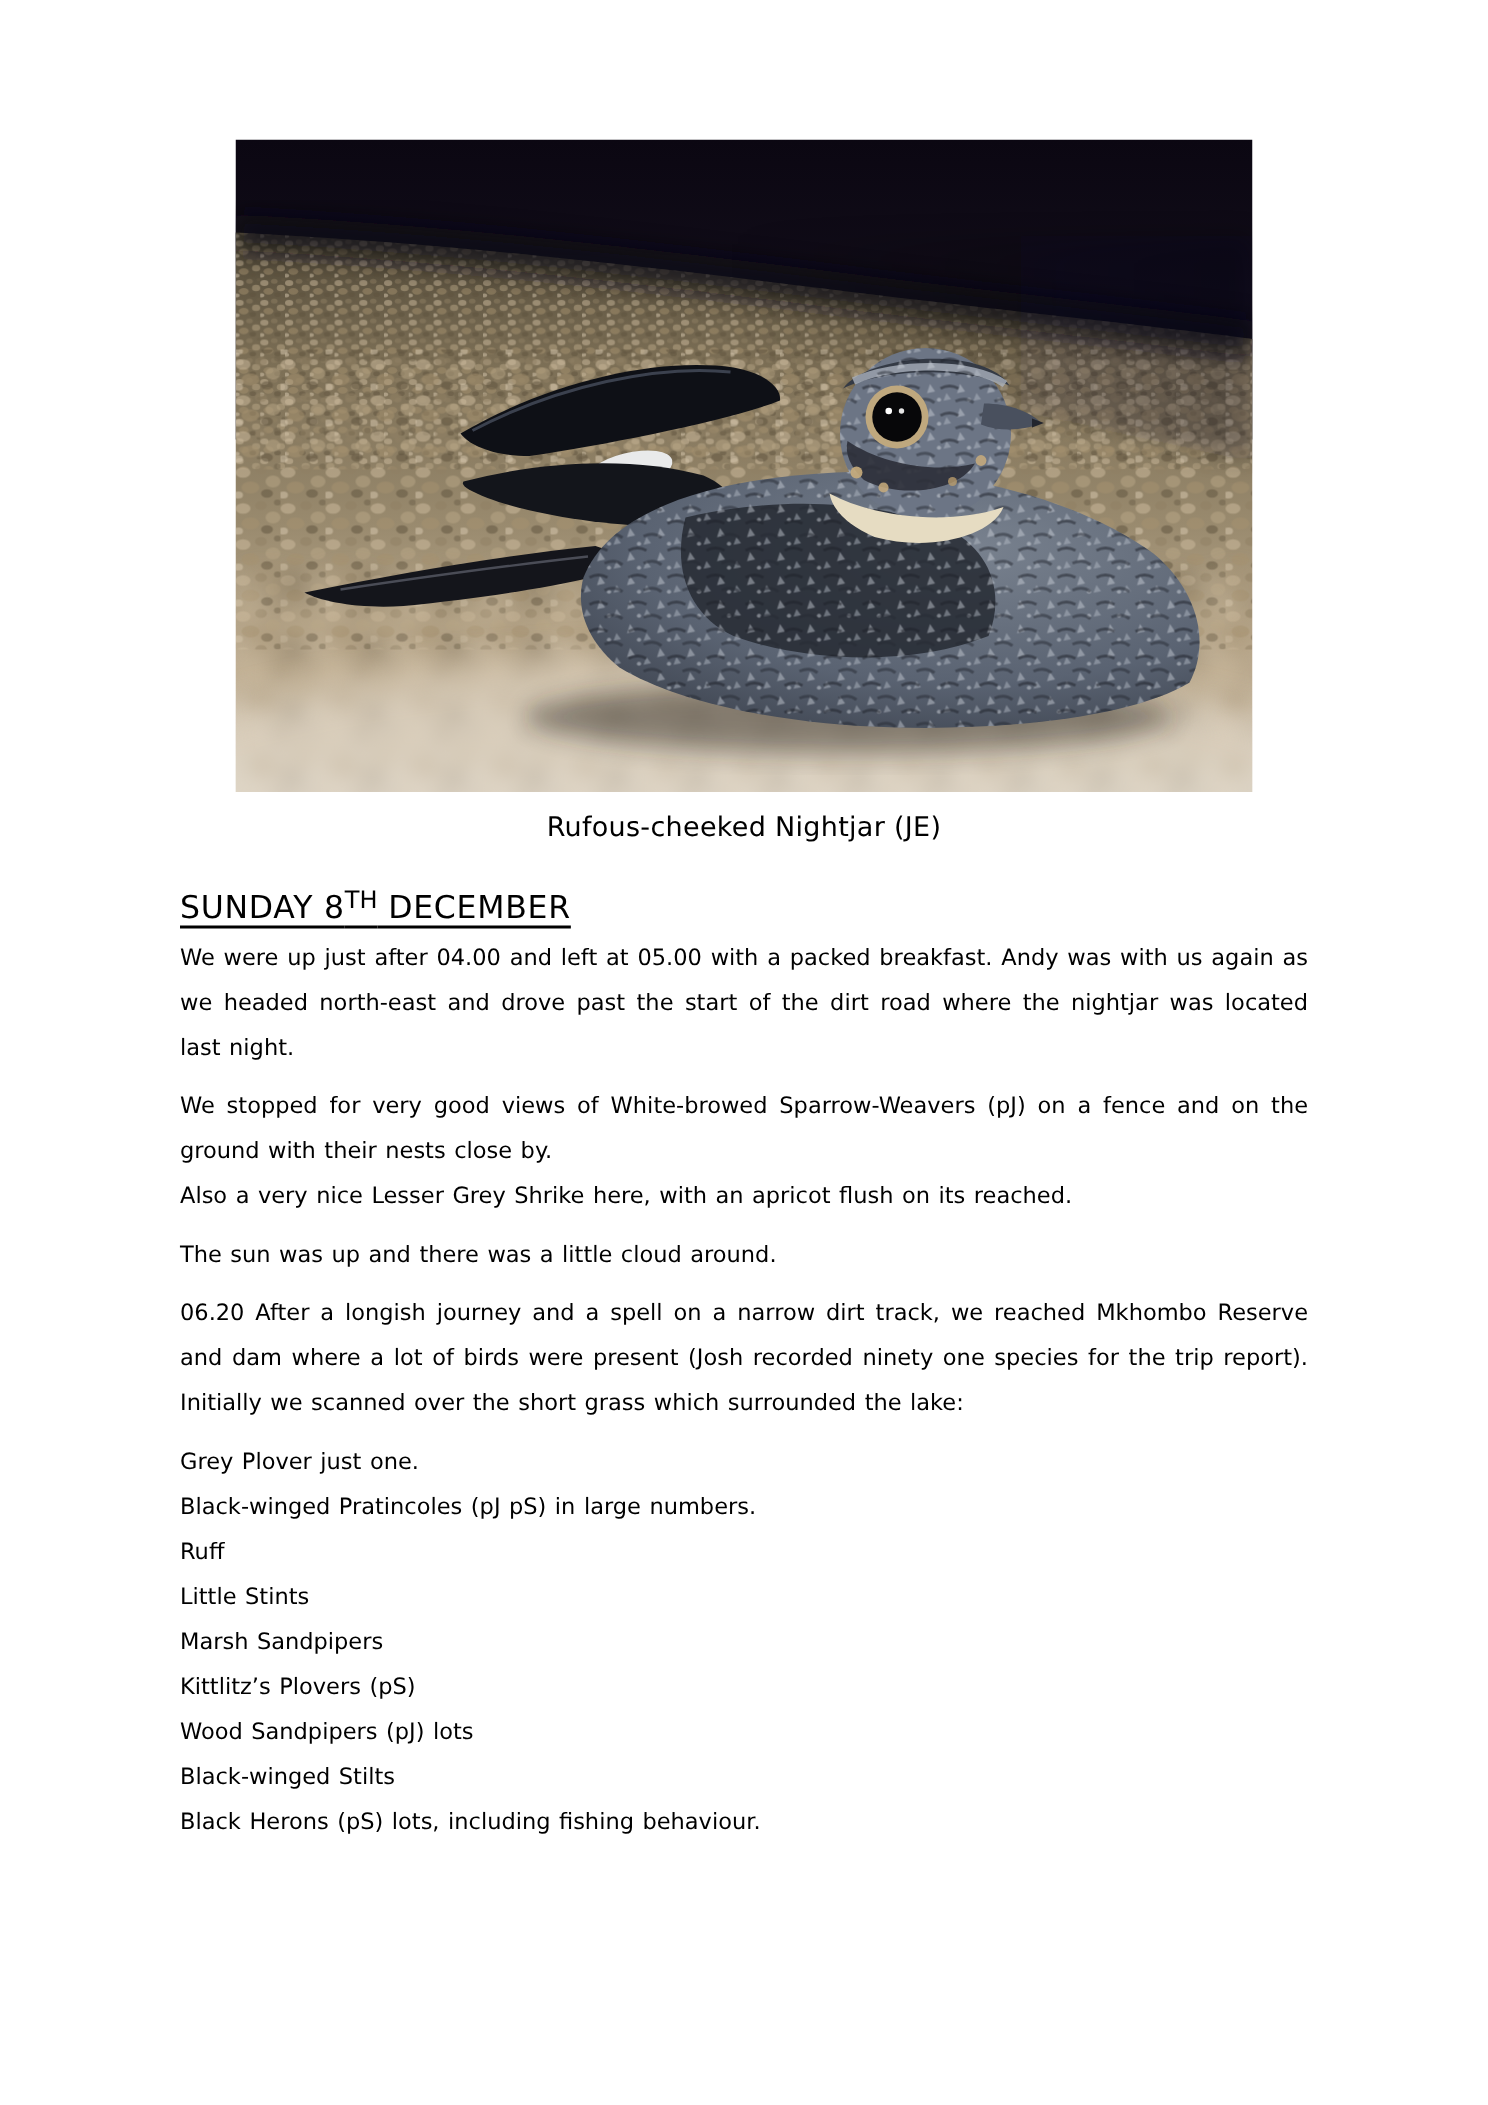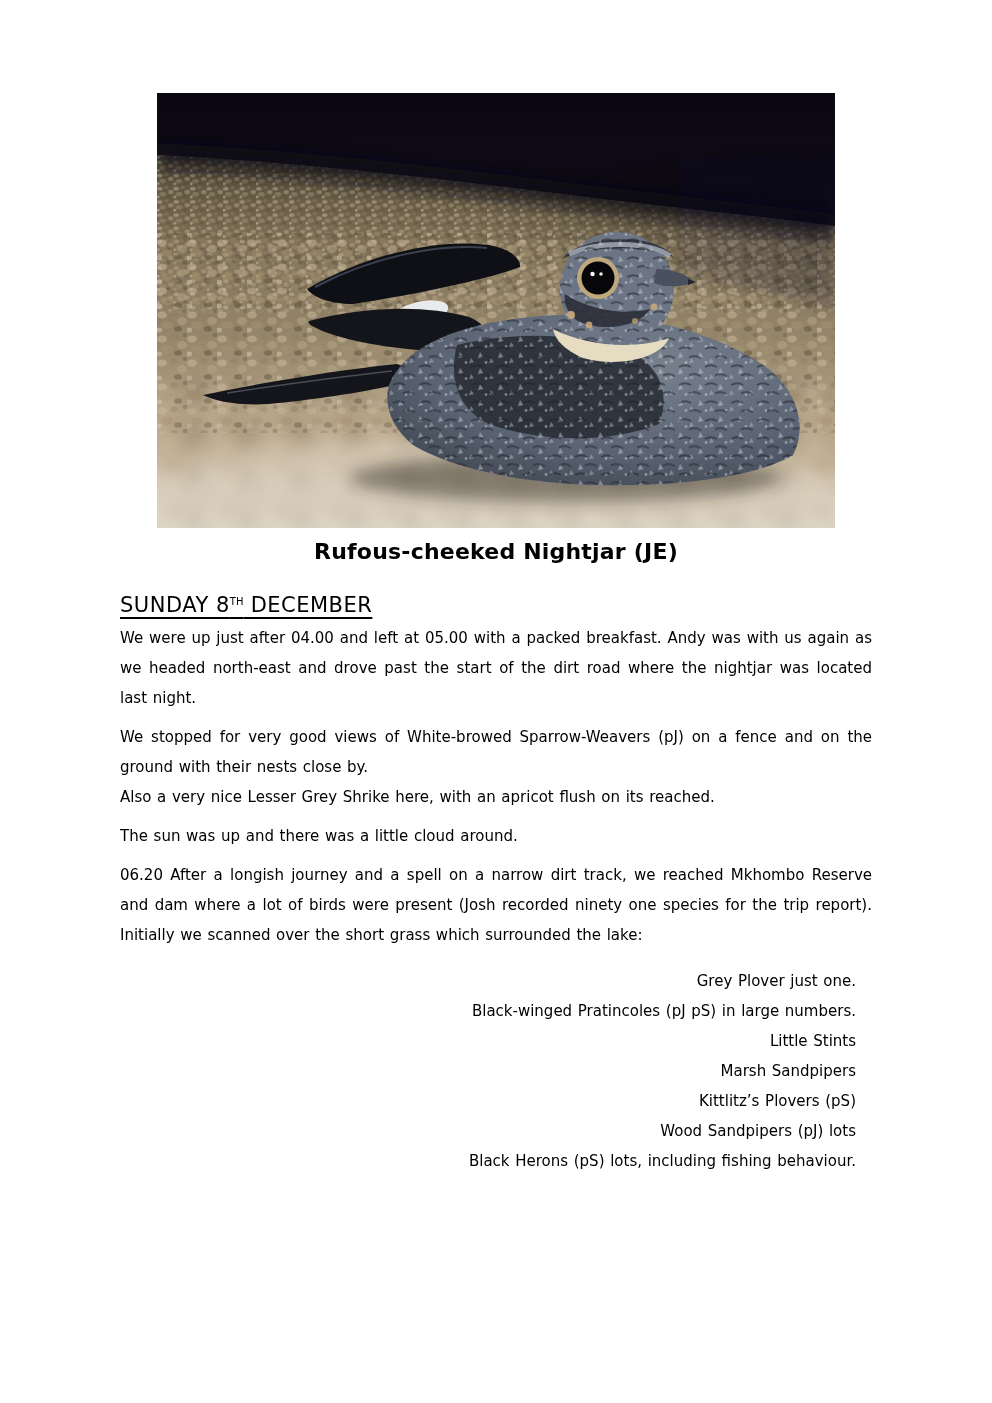--- a/index.html
+++ b/index.html
@@ -16,44 +16,43 @@
     margin: 0 auto;
     padding-top: 93px;
   }
   figure.photo {
     margin: 0 auto;
     width: 678px;
   }
   figure.photo svg { display: block; }
   figcaption.caption {
     text-align: center;
-    font-size: 22px;
+    font-size: 18px;
     line-height: 22px;
     margin-top: 13px;
     letter-spacing: 0.2px;
-    font-weight: bold;
   }
   h2.day-heading {
     font-size: 21px;
     font-weight: normal;
     letter-spacing: 0.5px;
     margin: 30px 0 6px 0;
     text-decoration: underline;
     text-decoration-thickness: 2px;
     text-underline-offset: 5px;
   }
   h2.day-heading sup {
-    font-size: 10px;
+    font-size: 16px;
     line-height: 0;
     vertical-align: 7px;
     letter-spacing: 0;
   }
   .text-blocks { font-size: 15px; line-height: 30px; word-spacing: 0.06em; }
   .block { margin: 0 0 9px 0; }
-  .block.species { margin: 16px; text-align: right; }
+  .block.species { margin: 0; }
   .block p.line { margin: 0; }
   .block.justify p.line { text-align: justify; }
   .u {
     text-decoration-thickness: 1.5px;
     text-underline-offset: 4px;
   }
 </style>
 </head>
 <body>
 
@@ -198,21 +197,23 @@
       </div>
       <div class="block para">
         <p class="line"><span>The sun was up and there was a little cloud around.</span></p>
       </div>
       <div class="block para justify">
         <p class="line"><span>06.20 After a longish journey and a spell on a narrow dirt track, we reached Mkhombo Reserve and dam where a lot of birds were present (Josh recorded ninety one species for the trip report). Initially we scanned over the short grass which surrounded the lake:</span></p>
       </div>
       <div class="block species">
         <p class="line"><span class="u">Grey Plover</span><span> just one.</span></p>
         <p class="line"><span class="u">Black-winged Pratincoles</span><span> (pJ pS) in large numbers.</span></p>
+        <p class="line"><span class="u">Ruff</span></p>
         <p class="line"><span class="u">Little Stints</span></p>
         <p class="line"><span class="u">Marsh Sandpipers</span></p>
         <p class="line"><span class="u">Kittlitz’s Plovers</span><span> (pS)</span></p>
         <p class="line"><span class="u">Wood Sandpipers</span><span> (pJ) lots</span></p>
+        <p class="line"><span class="u">Black-winged Stilts</span></p>
         <p class="line"><span class="u">Black Herons</span><span> (pS) lots, including fishing behaviour.</span></p>
       </div>
     </div>
 
 </div>
 
 </body></html>

